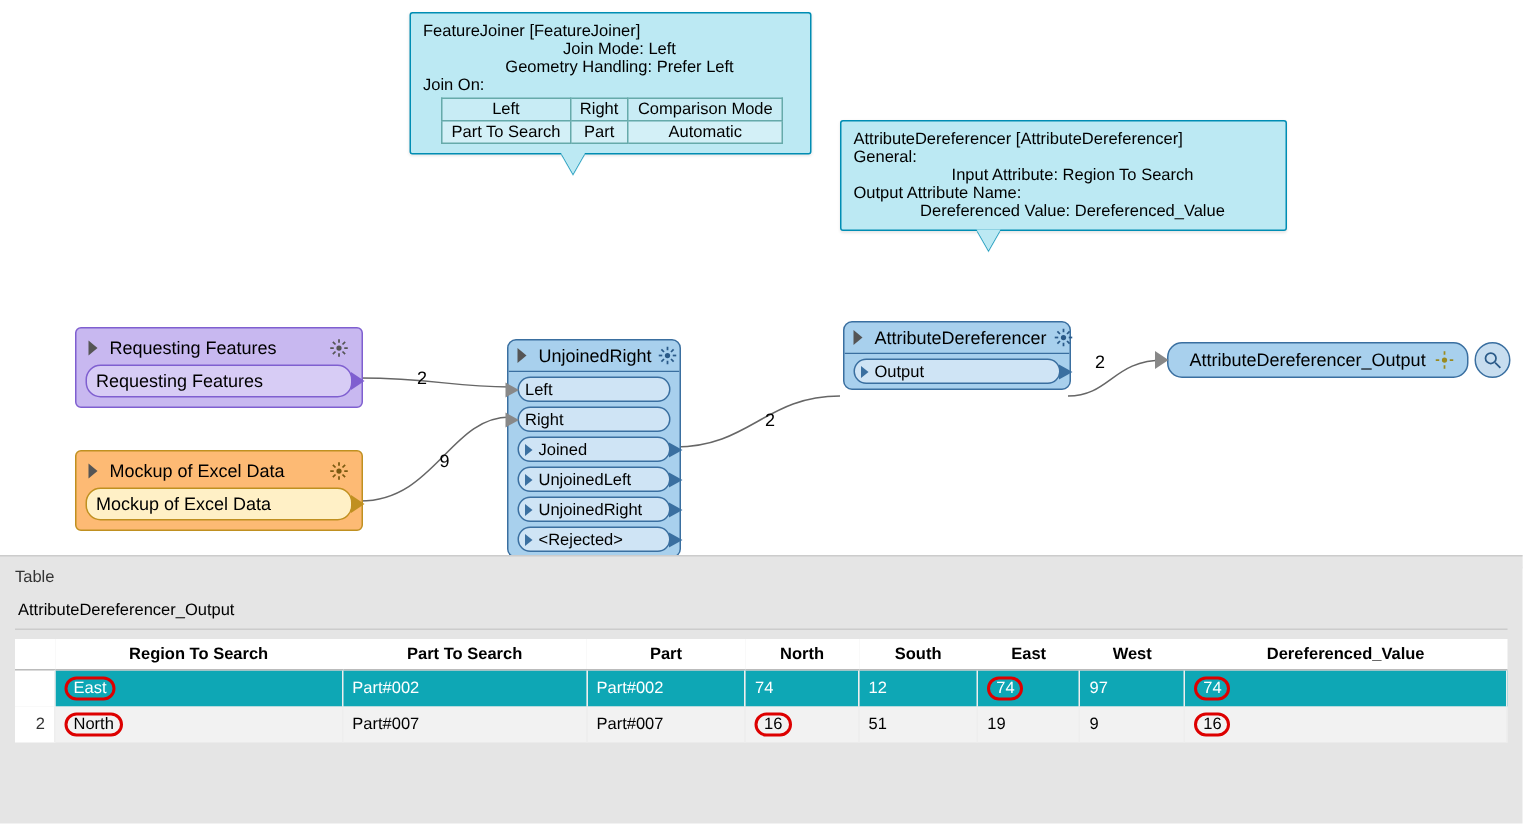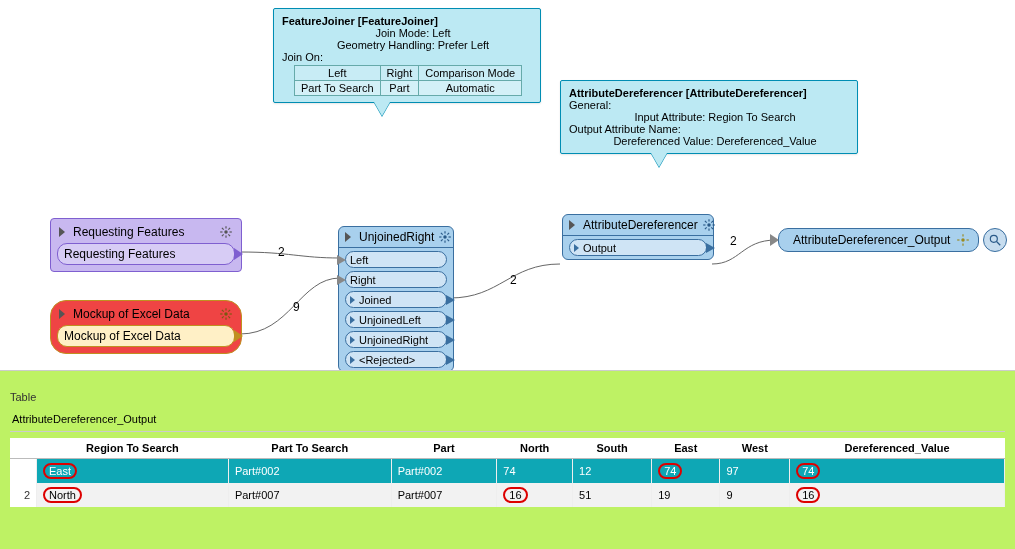--- a/index.html
+++ b/index.html
@@ -39,21 +39,21 @@
   }
   .infobox .tail {
     position: absolute;
     bottom: -14px;
     width: 0; height: 0;
     border-left: 8px solid transparent;
     border-right: 8px solid transparent;
     border-top: 14px solid #bce9f3;
     filter: drop-shadow(0 1px 0 #008db3);
   }
-  .infobox b { font-weight: bold; }
+  .infobox b { font-weight: normal; }
   .infobox .jtable {
     border-collapse: collapse;
     margin-top: 2px;
   }
   .infobox .jtable td {
     border: 1px solid #6aa;
     padding: 1px 6px;
     background: #d3f0f7;
     font-size: 11px;
   }
@@ -63,21 +63,21 @@
   .indent { margin-left: 12px; text-align: center; }
   
   .srcgroup {
     position: absolute;
     border: 1px solid;
     border-radius: 4px;
     padding: 4px 6px 6px 6px;
     font-size: 12px;
   }
   .srcgroup.purple { background: #c8b8f0; border-color: #7f5fd0; }
-  .srcgroup.yellow { background: #ef4444; border-color: #c09020; border-radius: 16px; }
+  .srcgroup.yellow { background: #fdba74; border-color: #c09020; }
   .srcgroup .title {
     display: flex; align-items: center; gap: 4px;
     font-size: 12px;
     padding: 2px 2px 4px 2px;
   }
   .srcgroup .title .gear { margin-left: auto; }
   .pill {
     display: flex;
     align-items: center;
     background: #fff;
@@ -206,22 +206,22 @@
     position: absolute;
     left: 0; top: 0;
     width: 1015px; height: 360px;
     pointer-events: none;
   }
   
   .tablepanel {
     position: absolute;
     top: 370px; left: 0; right: 0; bottom: 0;
     border-top: 1px solid #ccc;
-    background: #bef264;
-    padding: 20px 10px;
+    background: #e5e5e5;
+    padding: 8px 10px;
   }
   .tablepanel .tlabel { font-size: 11px; color: #333; margin-bottom: 6px; }
   .tablepanel .tname {
     font-size: 11px; color: #000;
     border-bottom: 1px solid #ccc;
     padding: 4px 2px 6px 2px;
     margin-bottom: 6px;
   }
   table.grid {
     border-collapse: collapse;

